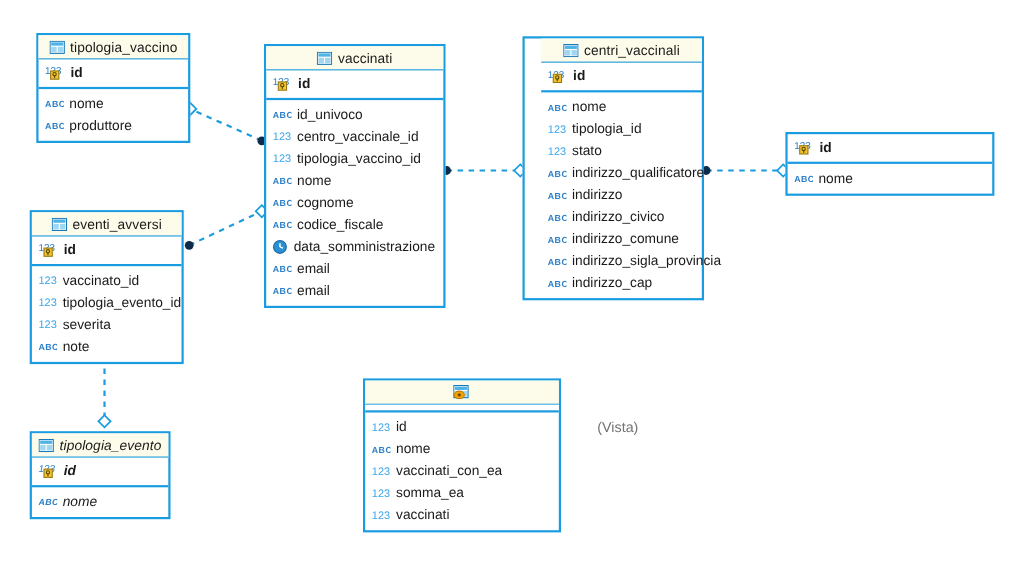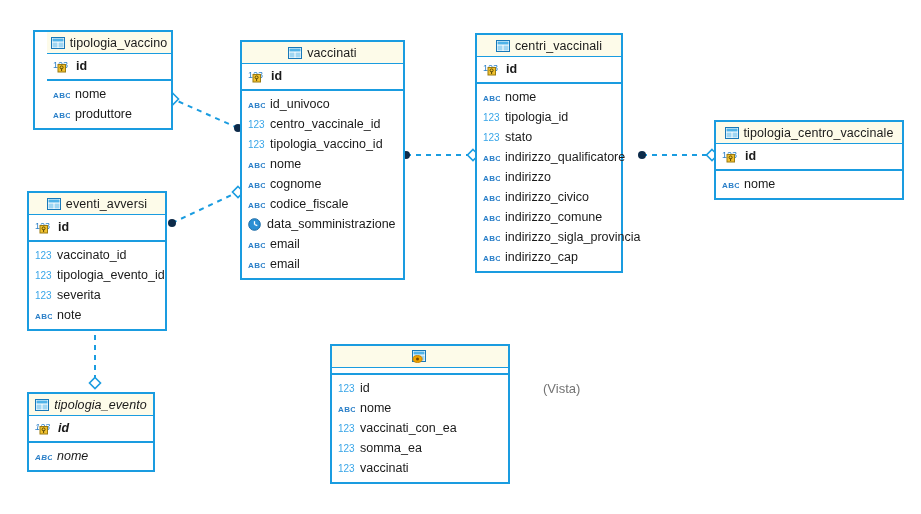--- a/index.html
+++ b/index.html
@@ -80,21 +80,21 @@
         <circle cx="642" cy="155" r="4" fill="#0d2b4a"></circle>
         <polygon points="712,149.5 717.5,155 712,160.5 706.5,155" fill="#ffffff" stroke="#1a9ce0" stroke-width="1.6"></polygon>
       </g>
       <g>
         <line x1="95" y1="325" x2="95" y2="383" stroke="#1a9ce0" stroke-width="2" stroke-dasharray="5,5"></line>
         <circle cx="95" cy="325" r="4" fill="#0d2b4a"></circle>
         <polygon points="95,377.5 100.5,383 95,388.5 89.5,383" fill="#ffffff" stroke="#1a9ce0" stroke-width="1.6"></polygon>
       </g>
     </svg>
   <div id="entities-layer">
-      <div class="entity" style="left: 33px; top: 30px; width: 140px; padding-left: 12px;">
+      <div class="entity" style="left: 33px; top: 30px; width: 140px;">
         <div class="ent-header">
           <span class="ico">
             <svg width="14" height="12" viewBox="0 0 14 12">
               <rect x="0.5" y="0.5" width="13" height="11" fill="#ffffff" stroke="#1878b8" stroke-width="1"></rect>
               <rect x="1.5" y="1.5" width="11" height="3" fill="#4fb3e8"></rect>
               <rect x="1.5" y="5.5" width="5" height="5" fill="#9fd6f2"></rect>
               <rect x="7.5" y="5.5" width="5" height="5" fill="#9fd6f2"></rect>
             </svg>
           </span>
           <span class="ent-title">tipologia_vaccino</span>
@@ -226,21 +226,21 @@
           <div class="col">
             <span class="ico">
               <svg width="17" height="11" viewBox="0 0 17 11">
                 <text x="0" y="8.5" font-family="&quot;Liberation Sans&quot;, sans-serif" font-size="8" font-weight="bold" fill="#2a7fc8" letter-spacing="0.4">ABC</text>
               </svg>
             </span>
             <span class="col-name">email</span>
           </div>
         </div>
       </div>
-      <div class="entity" style="left: 475px; top: 33px; width: 148px;">
+      <div class="entity" style="left: 475px; top: 33px; width: 165px; padding-left: 15px;">
         <div class="ent-header">
           <span class="ico">
             <svg width="14" height="12" viewBox="0 0 14 12">
               <rect x="0.5" y="0.5" width="13" height="11" fill="#ffffff" stroke="#1878b8" stroke-width="1"></rect>
               <rect x="1.5" y="1.5" width="11" height="3" fill="#4fb3e8"></rect>
               <rect x="1.5" y="5.5" width="5" height="5" fill="#9fd6f2"></rect>
               <rect x="7.5" y="5.5" width="5" height="5" fill="#9fd6f2"></rect>
             </svg>
           </span>
           <span class="ent-title">centri_vaccinali</span>
@@ -327,31 +327,20 @@
             <span class="ico">
               <svg width="17" height="11" viewBox="0 0 17 11">
                 <text x="0" y="8.5" font-family="&quot;Liberation Sans&quot;, sans-serif" font-size="8" font-weight="bold" fill="#2a7fc8" letter-spacing="0.4">ABC</text>
               </svg>
             </span>
             <span class="col-name">indirizzo_cap</span>
           </div>
         </div>
       </div>
       <div class="entity" style="left: 714px; top: 120px; width: 190px;">
-        <div class="ent-header">
-          <span class="ico">
-            <svg width="14" height="12" viewBox="0 0 14 12">
-              <rect x="0.5" y="0.5" width="13" height="11" fill="#ffffff" stroke="#1878b8" stroke-width="1"></rect>
-              <rect x="1.5" y="1.5" width="11" height="3" fill="#4fb3e8"></rect>
-              <rect x="1.5" y="5.5" width="5" height="5" fill="#9fd6f2"></rect>
-              <rect x="7.5" y="5.5" width="5" height="5" fill="#9fd6f2"></rect>
-            </svg>
-          </span>
-          <span class="ent-title">tipologia_centro_vaccinale</span>
-        </div>
         <div class="pk-section">
           <div class="col pk">
             <span class="ico">
               <svg width="18" height="14" viewBox="0 0 18 14">
                 <text x="0" y="8.5" font-family="&quot;Liberation Sans&quot;, sans-serif" font-size="9" fill="#2a7fc8">123</text>
                 <rect x="5" y="5.5" width="7.5" height="7.5" fill="#f2c230" stroke="#9a7a10" stroke-width="1"></rect>
                 <circle cx="8.6" cy="8.4" r="1.5" fill="none" stroke="#5a4a05" stroke-width="1"></circle>
                 <rect x="8.1" y="9.4" width="1" height="2.6" fill="#5a4a05"></rect>
               </svg>
             </span>

